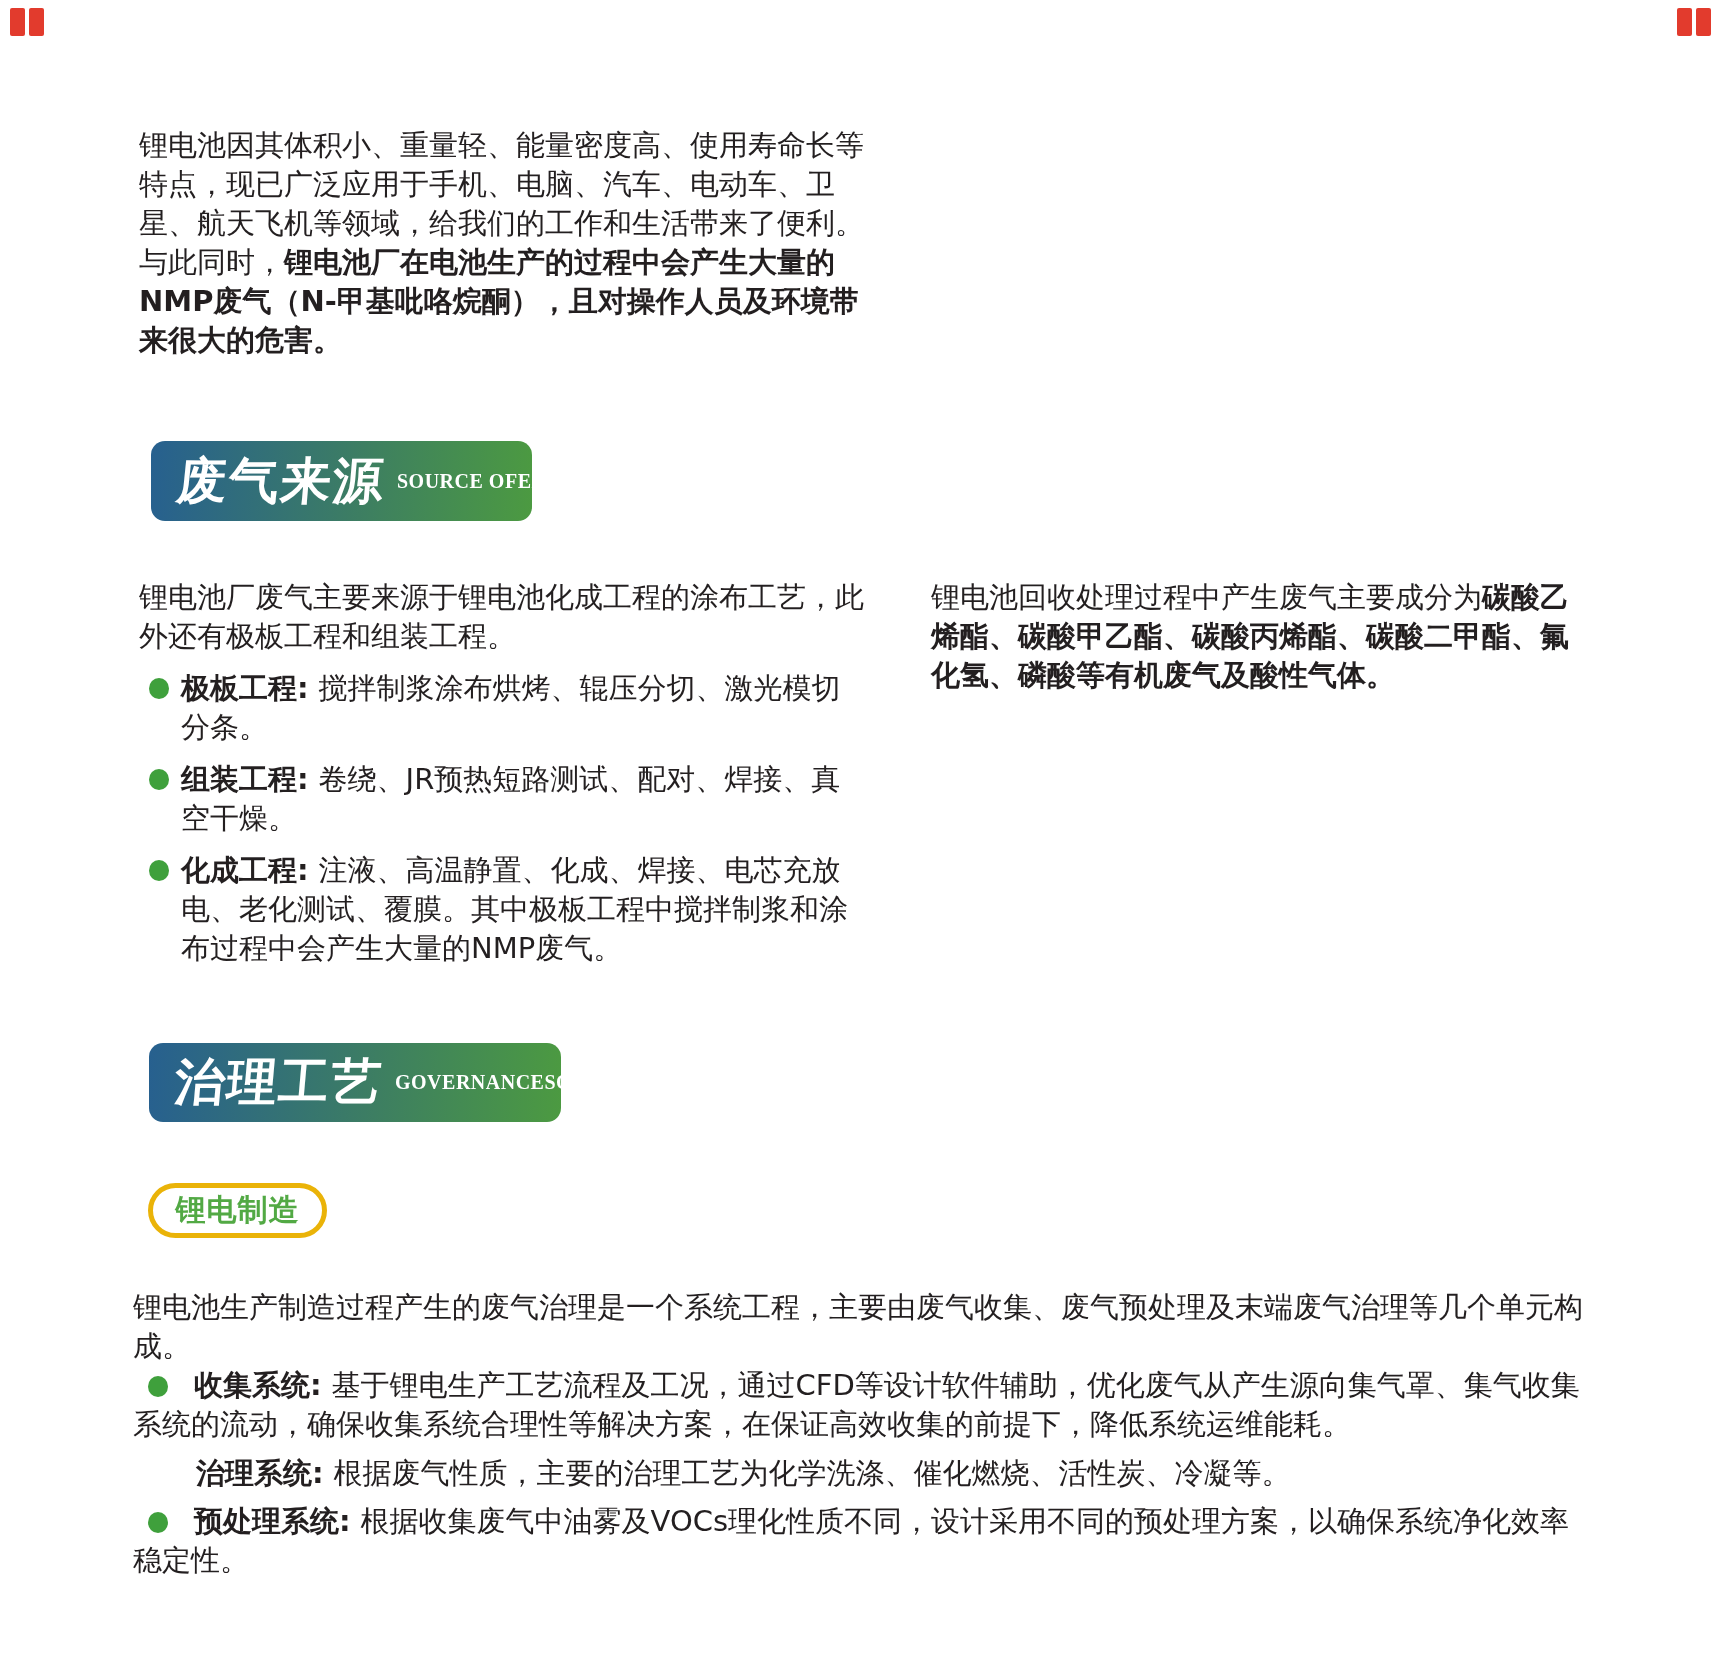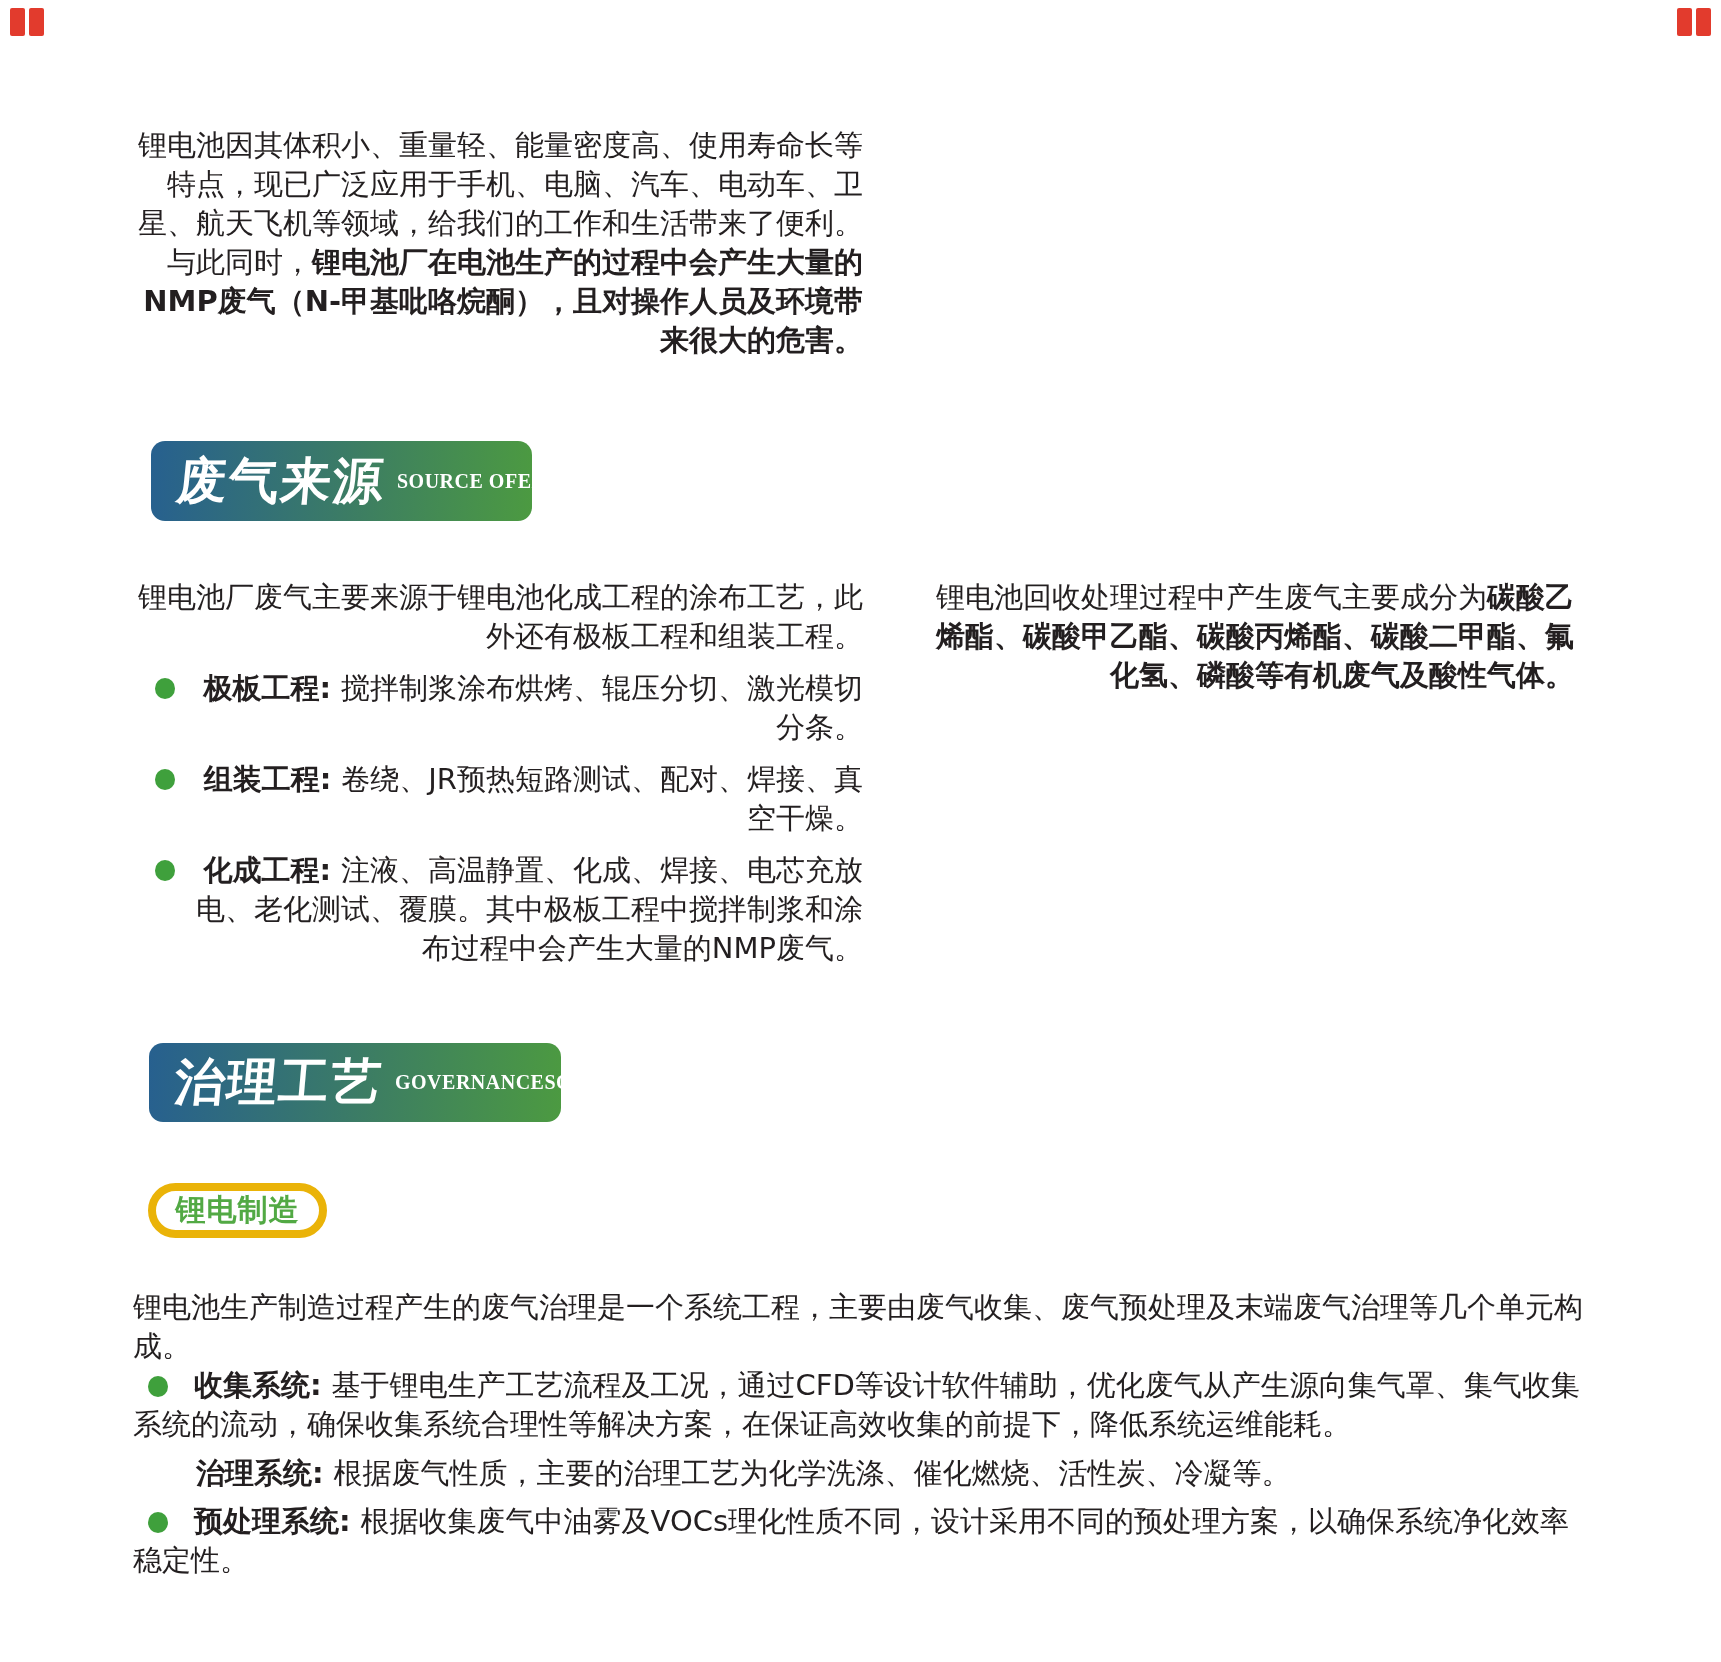--- a/index.html
+++ b/index.html
@@ -12,21 +12,21 @@
     overflow:hidden;
   }
   
   .corner-mark{position:absolute;top:8px;width:34px;height:28px;display:flex;gap:4px;}
   .corner-mark.left{left:10px;}
   .corner-mark.right{left:1677px;}
   .corner-mark .bar{flex:1;background:#e23b2d;border-radius:2px;}
   
   .body-text{font-size:29px;line-height:39px;margin:0;}
   .body-text strong{font-weight:bold;color:#231f20;}
-  .two-col{position:absolute;left:133px;width:1457px;display:grid;grid-template-columns:730px 665px;column-gap:46px;text-align:right;}
+  .two-col{position:absolute;left:139px;width:1457px;display:grid;grid-template-columns:730px 665px;column-gap:62px;}
   
   .intro-section{top:126px;}
   
   .badge{
     position:absolute;display:flex;align-items:center;
     border-radius:14px;
     background:linear-gradient(93deg,#27608f 0%,#3d7e62 55%,#4c9a41 100%);
     color:#ffffff;
   }
   .badge-source{left:151px;top:441px;width:381px;height:80px;}
@@ -49,21 +49,21 @@
   .dot{
     display:inline-block;width:20px;height:21px;border-radius:50%;
     background:#3fa03c;
   }
   .bullet .dot-col .dot{margin-left:10px;margin-top:9px;}
   .bullet .bullet-text{flex:1;}
   .bullet-text strong{margin-right:10px;}
   
   .tag-pill{
     position:absolute;left:148px;top:1183px;width:179px;height:55px;
-    border:8px solid #eab308;border-radius:30px;box-sizing:border-box;
+    border:5px solid #eab308;border-radius:30px;box-sizing:border-box;
     display:flex;align-items:center;justify-content:center;
     color:#52a944;font-size:30px;font-weight:bold;letter-spacing:1px;
   }
   .process-intro{position:absolute;left:133px;top:1288px;width:1457px;}
   .process-bullets{position:absolute;left:133px;top:1366px;width:1457px;}
   .pbullet{margin:0;}
   .pbullet + .pbullet{margin-top:9px;}
   .pbullet .dot{vertical-align:-2px;margin-left:15px;margin-right:26px;}
   .pbullet strong{margin-right:10px;}
   .pbullet.no-dot{padding-left:63px;margin-top:10px;}

